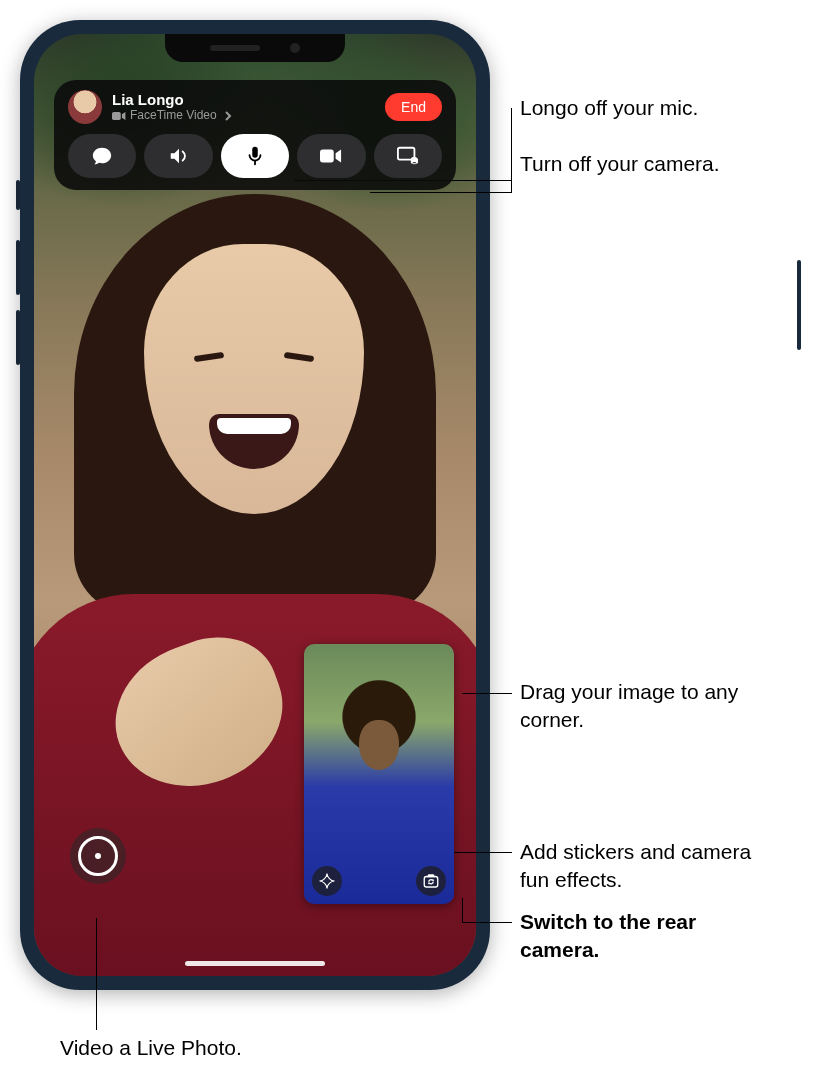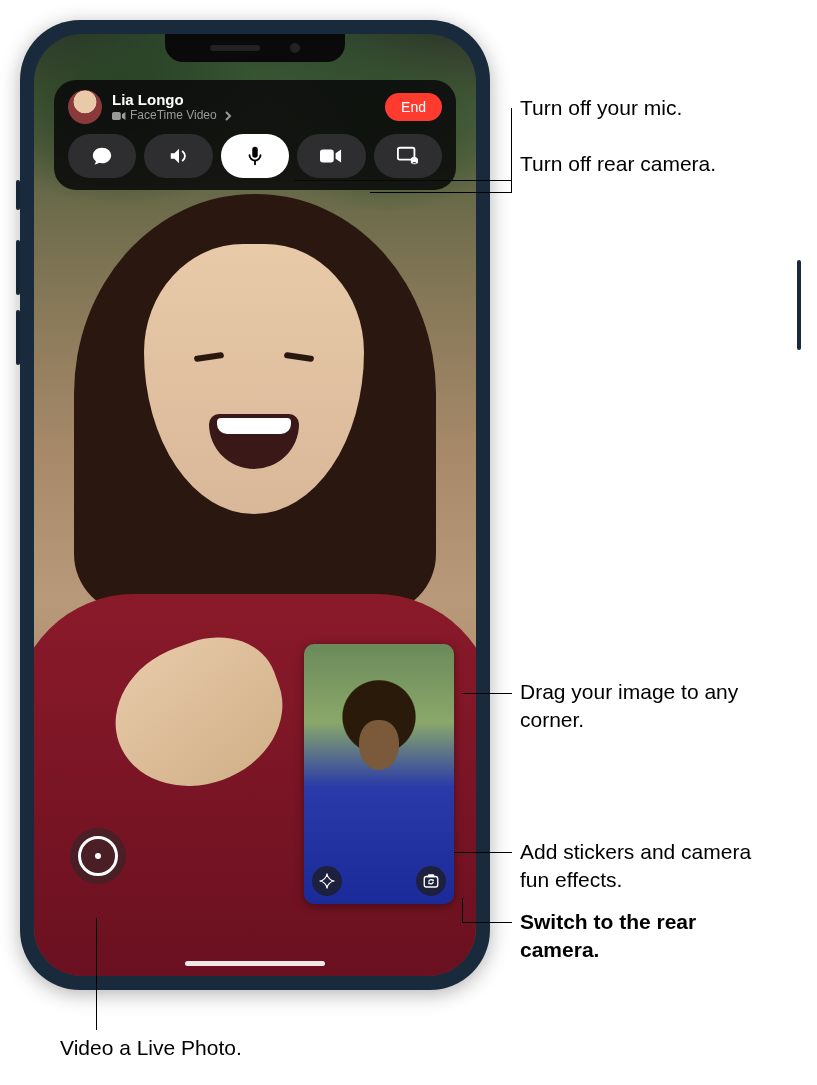--- a/index.html
+++ b/index.html
@@ -306,25 +306,25 @@
     <div class="shutter">
       <div class="shutter-inner">
         <div class="shutter-dot"></div>
       </div>
     </div>
 
     <div class="home-indicator"></div>
   </div>
 </div>
 
-<div class="callout" style="left:520px; top:94px;">Turn off your mic.</div>
+<div class="callout" style="left:520px; top:94px;">Longo off your mic.</div>
 <div class="callout-line" style="left:294px; top:180px; width:218px;"></div>
 <div style="position:absolute;left:511px;top:108px;width:1px;height:72px;background:#000;"></div>
 
-<div class="callout" style="left:520px; top:150px;">Turn off rear camera.</div>
+<div class="callout" style="left:520px; top:150px;">Turn off your camera.</div>
 <div class="callout-line" style="left:370px; top:192px; width:142px;"></div>
 <div style="position:absolute;left:511px;top:164px;width:1px;height:29px;background:#000;"></div>
 
 <div class="callout" style="left:520px; top:678px; width:260px;">Drag your image to any corner.</div>
 <div class="callout-line" style="left:462px; top:693px; width:50px;"></div>
 
 <div class="callout" style="left:520px; top:838px; width:260px;">Add stickers and camera fun effects.</div>
 <div class="callout-line" style="left:338px; top:852px; width:174px;"></div>
 <div style="position:absolute;left:338px;top:852px;width:1px;height:40px;background:#000;"></div>
 

